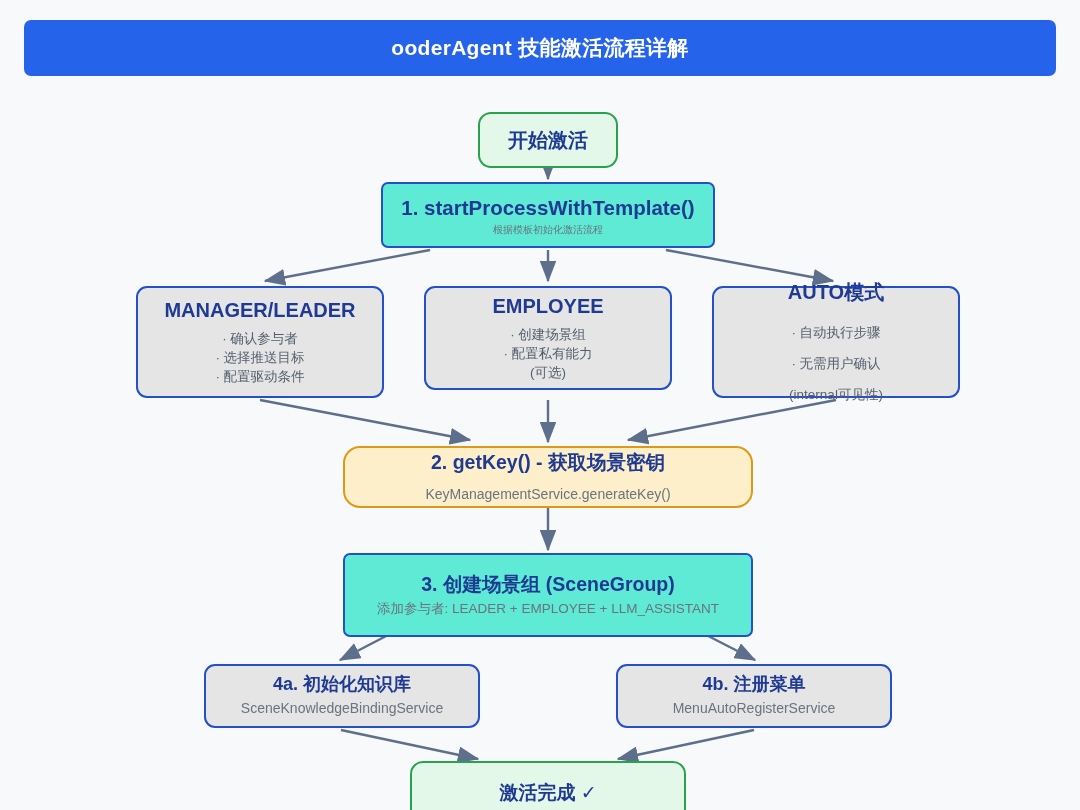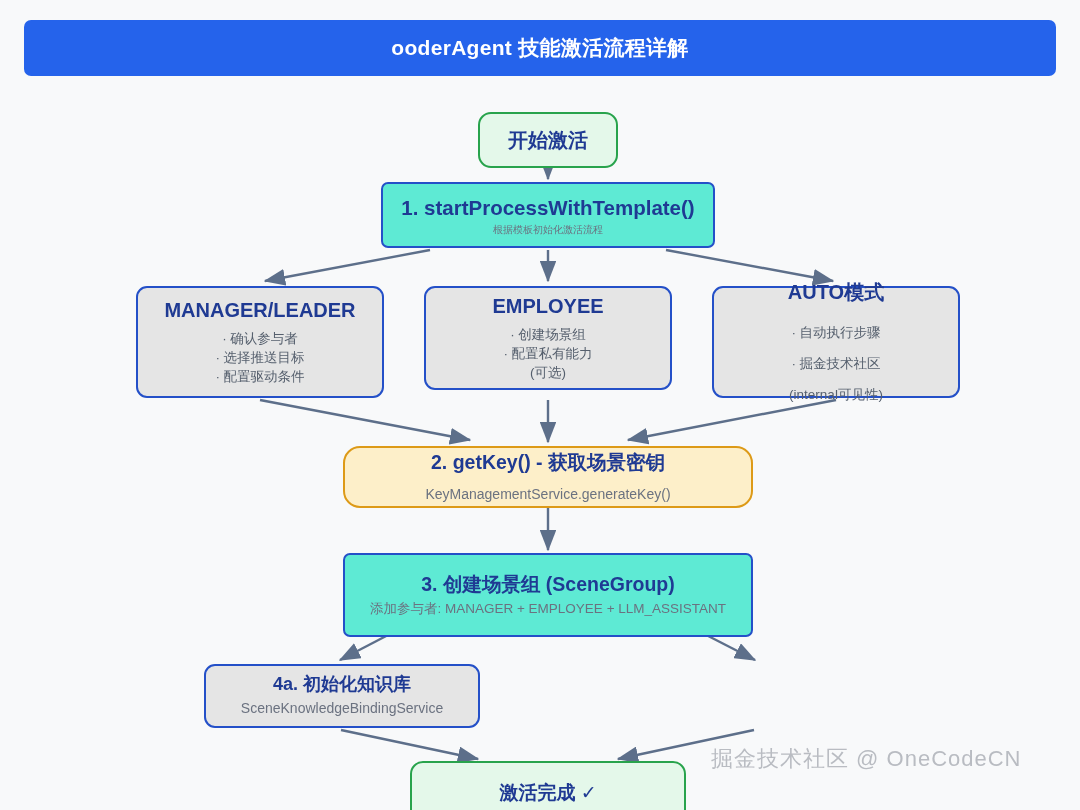--- a/index.html
+++ b/index.html
@@ -202,39 +202,42 @@
   <div class="node blue mode" id="node-employee">
     <div class="n-title">EMPLOYEE</div>
     <div class="n-li">· 创建场景组</div>
     <div class="n-li">· 配置私有能力</div>
     <div class="n-li">(可选)</div>
   </div>
 
   <div class="node blue mode" id="node-auto">
     <div class="n-title">AUTO模式</div>
     <div class="n-li">· 自动执行步骤</div>
-    <div class="n-li">· 掘金技术社区</div>
+    <div class="n-li">· 无需用户确认</div>
     <div class="n-li">(internal可见性)</div>
   </div>
 
   <div class="node orange" id="node-getkey">
     <div class="n-title">2. getKey() - 获取场景密钥</div>
     <div class="n-sub">KeyManagementService.generateKey()</div>
   </div>
 
   <div class="node blue-light" id="node-scene">
     <div class="n-title">3. 创建场景组 (SceneGroup)</div>
-    <div class="n-sub">添加参与者: MANAGER + EMPLOYEE + LLM_ASSISTANT</div>
+    <div class="n-sub">添加参与者: LEADER + EMPLOYEE + LLM_ASSISTANT</div>
   </div>
 
   <div class="node blue leaf" id="node-kb">
     <div class="n-title">4a. 初始化知识库</div>
     <div class="n-sub">SceneKnowledgeBindingService</div>
   </div>
 
+  <div class="node blue leaf" id="node-menu">
+    <div class="n-title">4b. 注册菜单</div>
+    <div class="n-sub">MenuAutoRegisterService</div>
+  </div>
 
   <div class="node green" id="node-done">
     <div class="n-title">激活完成 ✓</div>
   </div>
 
-  <div id="watermark">掘金技术社区 @ OneCodeCN</div>
 
 </div>
 
 </body></html>

